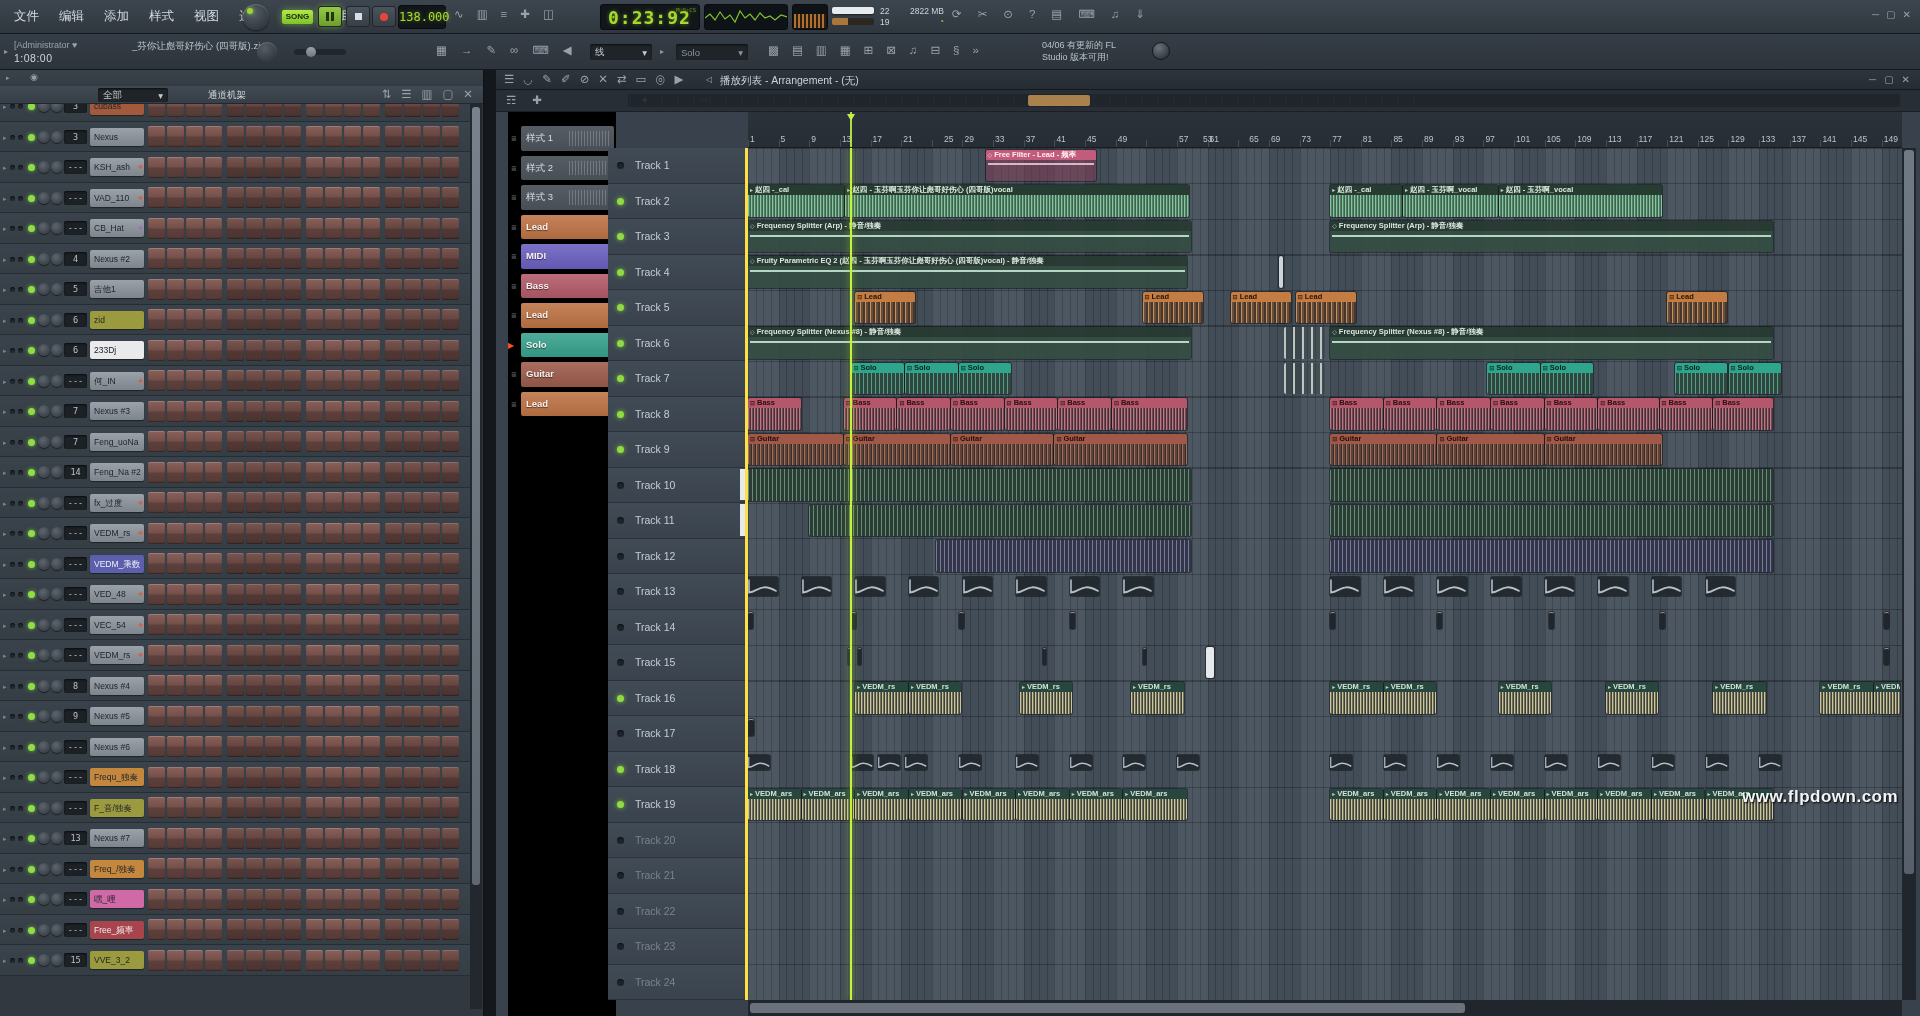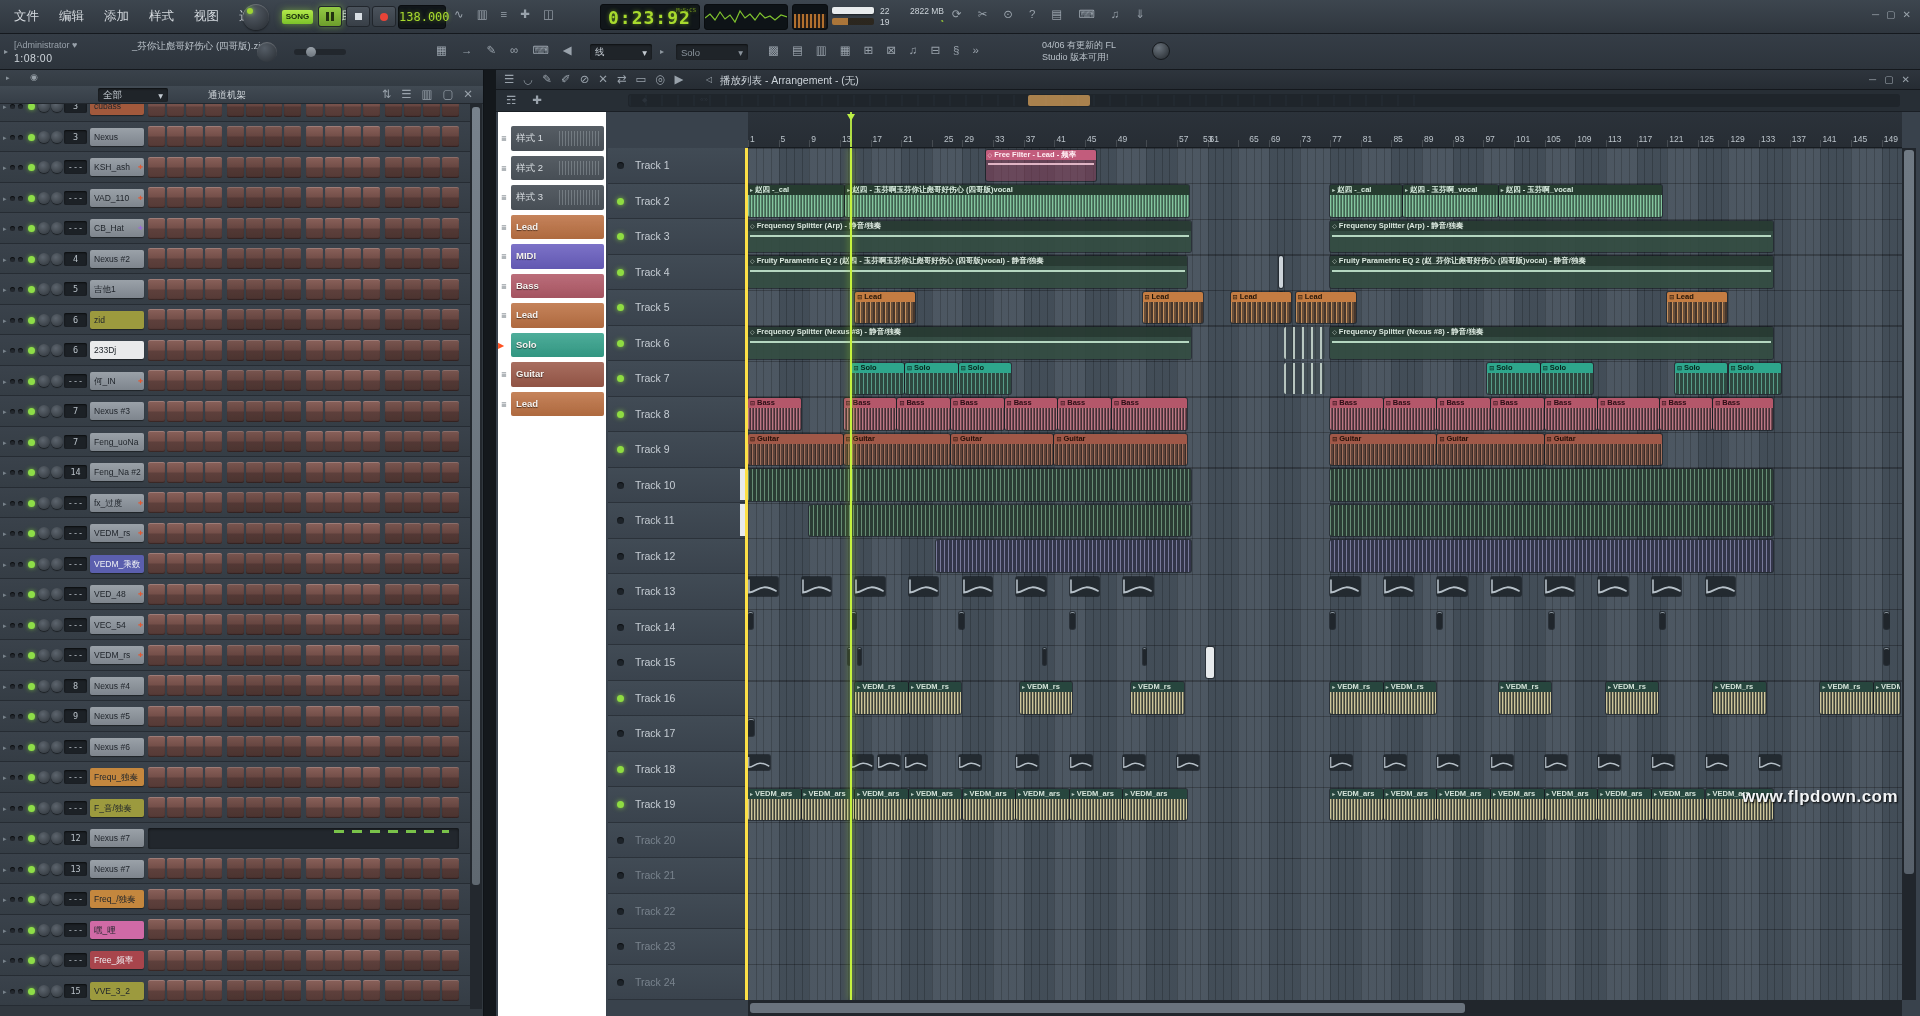--- a/index.html
+++ b/index.html
@@ -87,21 +87,21 @@
 #plicons{left:8px;top:4px;display:flex;gap:9px;font-size:10px;color:#97a0a8}
 #plspk{left:210px;top:5px;font-size:8px;color:#9aa3ab}
 #pltext{left:224px;top:4px;font-size:10.5px;color:#ccd3d9}
 #winpl{right:10px;top:4px;display:flex;gap:8px;font-size:10px;color:#9aa3ab}
 #pltool{left:0;top:20px;width:100%;height:22px;background:#272e35;border-bottom:1px solid #1a1f25}
 #ptool-left{left:10px;top:5px;display:flex;gap:16px;font-size:10px;color:#97a0a8}
 #plstrip{left:132px;top:4px;width:1272px;height:13px;background:#1f252b;border-radius:3px}
 #plstrip .hdl{position:absolute;left:1px;top:1px;width:62%;height:11px;border-radius:3px;background:linear-gradient(#9aa3ac,#7e8791);background-image:repeating-linear-gradient(90deg,rgba(40,50,60,.3) 0 2px,transparent 2px 16px)}
 #plstrip .hot{position:absolute;left:400px;top:1px;width:62px;height:11px;background:#d8a05a;opacity:.75;border-radius:2px}
 #plstrip .mk{position:absolute;top:2px;font-size:7px;color:#2b323a}
-#plpicker{left:2px;top:42px;width:108px;bottom:0;background:#ffffff;padding-top:12px}
+#plpicker{left:12px;top:42px;width:108px;bottom:0;background:#000000;padding-top:12px}
 .pk-item{position:relative;height:29.5px}
 .pk-ic{position:absolute;left:3px;top:11px;font-size:7px;color:#6a737c}
 .pk-play{position:absolute;left:0;top:10px;font-size:8px;color:#ff5020}
 .pk-bar{position:absolute;left:13px;right:2px;top:2px;bottom:3px;border-radius:2px;font-size:9.5px;line-height:24px;padding:0 5px;white-space:nowrap;overflow:hidden}
 .pk-bar.pattern{background:linear-gradient(#565d64,#474e55);color:#d9dee2}
 .pk-bar.colored{color:#f5f2ef;text-shadow:0 1px 1px rgba(0,0,0,.55);font-weight:bold}
 .pk-prev{position:absolute;right:3px;top:5px;bottom:5px;width:42px;background:repeating-linear-gradient(90deg,rgba(205,215,220,.28) 0 1px,transparent 1px 3px)}
 #plheaders{left:112px;top:78px;width:140px;bottom:16px;border-right:3px solid #fde047}
 .th-row{position:relative;height:35.5px;background:linear-gradient(#414b55,#3a434d);border-bottom:1px solid #2b323a}
 .th-row .nm{position:absolute;left:27px;top:11px;font-size:10.5px;color:#c6cdd4}
@@ -960,33 +960,20 @@
             <div class="st g ge"></div>
           </div>
         </div>
         <div class="rk-row">
           <span class="rk-cr">▸</span>
           <span class="rk-dot" style="left: 10px;"></span>
           <span class="rk-dot" style="left: 18px;"></span>
           <span class="rk-led"></span>
           <span class="rk-knob" style="left: 38px;"></span>
           <span class="rk-knob" style="left: 51px;"></span>
-          <div class="rk-num">12</div>
-          <div class="rk-name">Nexus #7</div>
-          <div class="rk-steps">
-            <div class="rk-nosteps"></div>
-          </div>
-        </div>
-        <div class="rk-row">
-          <span class="rk-cr">▸</span>
-          <span class="rk-dot" style="left: 10px;"></span>
-          <span class="rk-dot" style="left: 18px;"></span>
-          <span class="rk-led"></span>
-          <span class="rk-knob" style="left: 38px;"></span>
-          <span class="rk-knob" style="left: 51px;"></span>
           <div class="rk-num">13</div>
           <div class="rk-name">Nexus #7</div>
           <div class="rk-steps">
             <div class="st"></div>
             <div class="st"></div>
             <div class="st"></div>
             <div class="st ge"></div>
             <div class="st g"></div>
             <div class="st g"></div>
             <div class="st g"></div>
@@ -1394,27 +1381,20 @@
           </div>
           <div class="b"></div>
         </div>
         <div class="clip autog" style="left: 0px; width: 439.4px; top: 108px; height: 31.5px;">
           <div class="h">
             <span class="ic">◇</span>
             <span>Fruity Parametric EQ 2 (赵四 - 玉芬啊玉芬你让彪哥好伤心 (四哥版)vocal) - 静音/独奏</span>
           </div>
           <div class="b"></div>
         </div>
-        <div class="clip autog" style="left: 582.2px; width: 443.3px; top: 108px; height: 31.5px;">
-          <div class="h">
-            <span class="ic">◇</span>
-            <span>Fruity Parametric EQ 2 (赵_芬你让彪哥好伤心 (四哥版)vocal) - 静音/独奏</span>
-          </div>
-          <div class="b"></div>
-        </div>
         <div class="clip thin" style="left: 530.8px; width: 4.4px; top: 108px; height: 31.5px;"></div>
         <div class="clip thin" style="left: 530.8px; width: 4.4px; top: 143.5px; height: 31.5px;"></div>
         <div class="clip lead" style="left: 107.2px; width: 60.3px; top: 143.5px; height: 31.5px;">
           <div class="h">
             <span class="ic">⊟</span>
             <span>Lead</span>
           </div>
           <div class="b"></div>
         </div>
         <div class="clip lead" style="left: 394.5px; width: 60.3px; top: 143.5px; height: 31.5px;">

